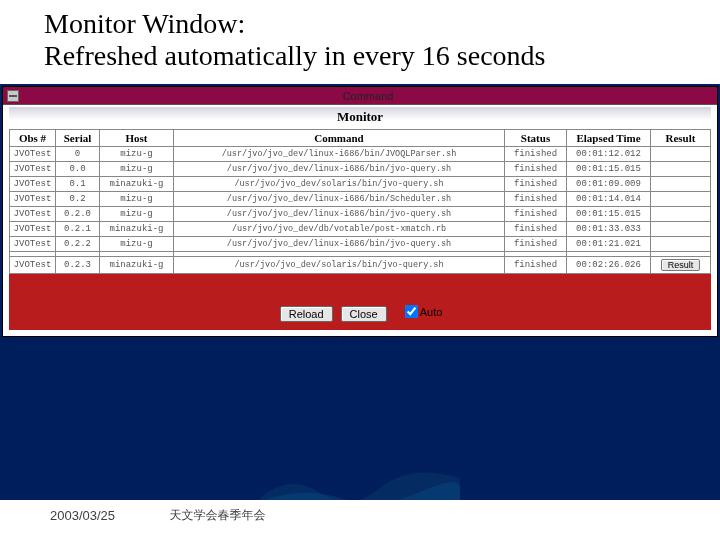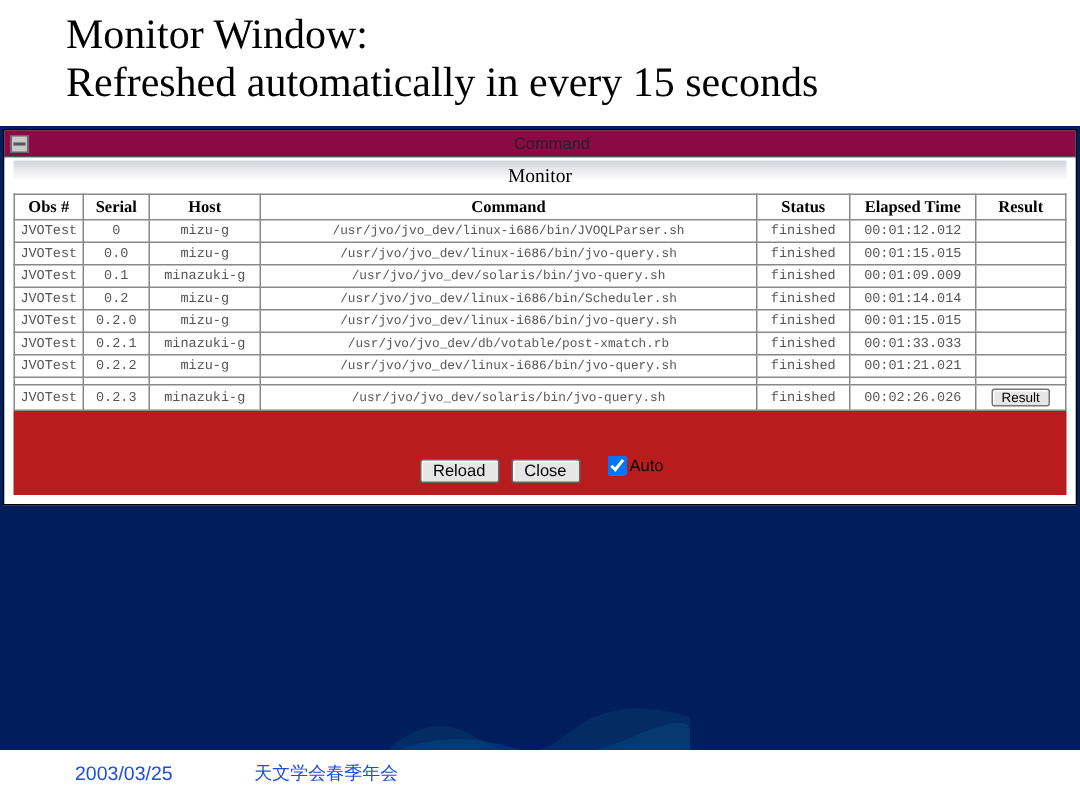--- a/index.html
+++ b/index.html
@@ -6,45 +6,45 @@
   html, body { width: 720px; height: 540px; font-family: "Times New Roman", serif; background: #fff; overflow: hidden; }
   .slide { width: 720px; height: 540px; position: relative; background: #fff; }
   .slide-title { font-size: 28px; color: #000; padding: 8px 40px 6px 44px; line-height: 1.15; font-family: "Times New Roman", serif; }
   .slide-body { background: #001d5c; width: 720px; height: 440px; position: absolute; top: 84px; left: 0; }
   .netscape-window { position: absolute; top: 86px; left: 2px; width: 716px; background: #d6d6d6; border: 1px solid #000; }
   .titlebar { background: #8b0a46; height: 18px; display: flex; align-items: center; border-bottom: 1px solid #555; }
   .titlebar-dash { width: 12px; height: 12px; background: #c8c8c8; border: 1px solid #666; margin-left: 4px; display:flex; align-items:center; justify-content:center; }
   .titlebar-dash::before { content:""; display:block; width:8px; height:2px; background:#555; }
   .titlebar-text { flex: 1; text-align: center; color: #222; font-family: Arial, sans-serif; font-size: 11px; }
   .content { background: #fff; padding: 2px 6px 6px 6px; }
-  .monitor-heading { text-align: center; font-weight: normal; font-size: 13px; font-family: "Times New Roman", serif; padding: 2px 0 4px 0; background: linear-gradient(#d4d4e0,#fff 60%); }
+  .monitor-heading { text-align: center; font-weight: bold; font-size: 13px; font-family: "Times New Roman", serif; padding: 2px 0 4px 0; background: linear-gradient(#d4d4e0,#fff 60%); }
   table.mon { width: 100%; border-collapse: collapse; table-layout: fixed; }
   table.mon th, table.mon td { border: 1px solid #888; font-size: 9px; padding: 2px 3px; text-align: center; font-family: Arial, sans-serif; color: #333; }
   table.mon th { font-weight: bold; font-family: "Times New Roman", serif; font-size: 11px; background: #fff; color:#000; }
   table.mon td.cmd { text-align: center; font-family: "Courier New", monospace; font-size: 8.5px; color:#555; }
   table.mon td.host, table.mon td.obs, table.mon td.serial, table.mon td.status, table.mon td.elapsed { font-family: "Courier New", monospace; color:#555; }
   .spacer-row td { height: 4px; border-left:1px solid #888; border-right:1px solid #888; border-top:none; border-bottom:none; background:#fff; }
   .result-btn { font-family: Arial, sans-serif; font-size: 9px; padding: 0 6px; background: #e6e6e6; border: 1px solid #777; border-radius: 2px; cursor: pointer; box-shadow: inset 1px 1px 0 #fff; }
   .controls-row { text-align: center; padding: 30px 0 8px 0; background: #b91c1c; }
   .ctl-btn { font-family: Arial, sans-serif; font-size: 11px; padding: 1px 8px; background: #e6e6e6; border: 1px solid #666; border-radius: 2px; margin: 0 2px; cursor:pointer; box-shadow: inset 1px 1px 0 #fff; }
   .auto-wrap { display: inline-flex; align-items: center; font-family: Arial, sans-serif; font-size: 11px; margin-left: 12px; justify-content: space-between; }
   .auto-wrap input { margin-right: 2px; }
-  .footer { position: absolute; bottom: 10px; left: 0; width: 720px; display: flex; justify-content: space-between; padding: 0 40px 0 50px; font-size: 13px; color: #1d4ed8; font-family: Arial, sans-serif; background:#fff; height:30px; align-items:center;}
+  .footer { position: absolute; bottom: 10px; left: 0; width: 720px; display: flex; justify-content: space-between; padding: 0 40px 0 50px; font-size: 13px; color: #404040; font-family: Arial, sans-serif; background:#fff; height:30px; align-items:center;}
   .footer-right { font-family: "MS Gothic","Hiragino Sans",sans-serif; font-size:12px; position:relative; left:-180px;}
   .col-obs{width:46px}.col-serial{width:44px}.col-host{width:74px}.col-cmd{width:auto}.col-status{width:62px}.col-elapsed{width:84px}.col-result{width:60px}
   .deco { position:absolute; bottom:32px; left:260px; width:200px; height:40px; pointer-events:none; }
   .deco svg { width:100%; height:100%; }
 </style>
 </head>
 <body>
 
 <div class="slide">
   <div class="slide-title">
     <div>Monitor Window:</div>
-    <div>Refreshed automatically in every 15 seconds</div>
+    <div>Refreshed automatically in every 16 seconds</div>
   </div>
 
   <div class="slide-body"></div>
 
   <div class="netscape-window">
     <div class="titlebar">
       <span class="titlebar-dash"></span>
       <span class="titlebar-text">Command</span>
     </div>
     <div class="content">

